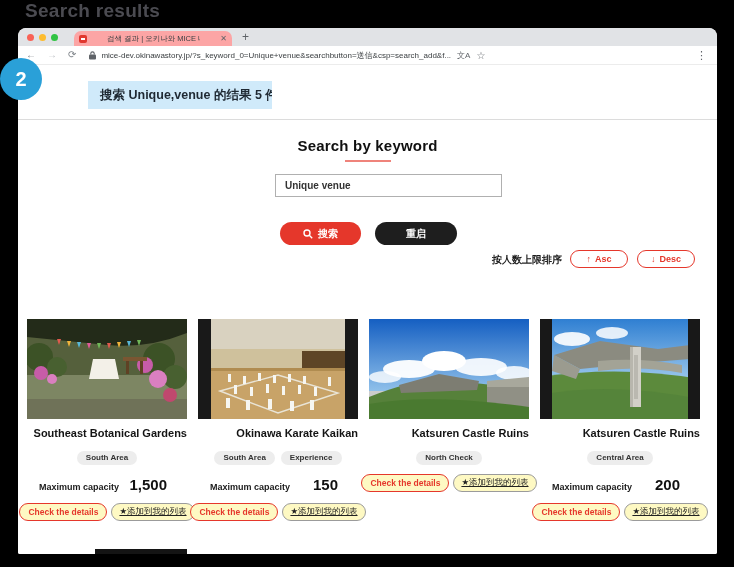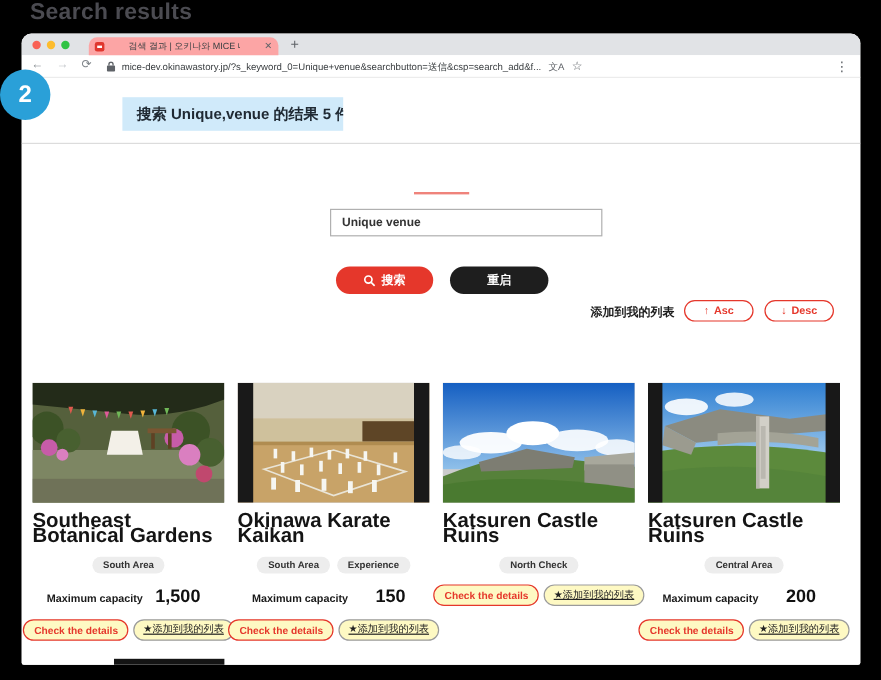--- a/index.html
+++ b/index.html
@@ -33,21 +33,21 @@
   .nav-ic + .nav-ic{margin-left:11px;}
   .lock{margin-left:13px;display:flex;align-items:center;}
   .url{margin-left:5px;font-size:8px;color:#3c4043;white-space:nowrap;overflow:hidden;max-width:366px;}
   .mini-ic{font-size:8px;color:#5f6368;margin-left:6px;white-space:nowrap;}
   .star{font-size:10px;}
   .spacer{flex:1;}
   .kebab{font-size:11px;color:#5f6368;margin-right:2px;}
 
   
   .page{position:relative;height:490px;background:#fff;}
-  .banner{position:absolute;left:84px;top:16px;width:184px;height:28px;background:#d0eafa;
+  .banner{position:absolute;left:70px;top:16px;width:184px;height:28px;background:#d0eafa;
           font-size:12.5px;font-weight:700;color:#1f2933;line-height:28px;padding-left:12px;
           white-space:nowrap;overflow:hidden;box-sizing:border-box;}
   .sep{position:absolute;left:0;top:54px;width:100%;height:1px;background:#dcdcdc;}
 
   .kw-heading{position:absolute;left:0;top:72px;width:100%;text-align:center;
               font-size:15px;font-weight:700;color:#101010;letter-spacing:.2px;}
   .kw-underline{position:absolute;left:50%;top:95px;width:46px;height:2px;margin-left:-23px;background:#ef837b;}
 
   .kw-input{position:absolute;left:257px;top:109px;width:227px;height:23px;border:1px solid #b0b0b0;
             box-sizing:border-box;font-family:inherit;font-size:10px;font-weight:700;color:#333;
@@ -63,21 +63,21 @@
   .sort-pill{position:absolute;top:185px;height:18px;border:1px solid #e5372b;border-radius:10px;background:#fff;
              color:#e5372b;font-size:9px;font-weight:700;display:flex;align-items:center;justify-content:center;
              gap:4px;box-sizing:border-box;font-family:inherit;cursor:pointer;}
   .sort-pill.asc{left:552px;width:58px;}
   .sort-pill.desc{left:619px;width:58px;}
 
   .card{position:absolute;top:254px;width:160px;}
   .c1{left:9px}.c2{left:180px}.c3{left:351px}.c4{left:522px}
   .card-img{height:100px;overflow:hidden;background:#ccc;}
   .card-img svg{display:block;width:100%;height:100%;}
-  .card-title{margin-top:8px;font-size:17px;font-weight:700;color:#141414;text-align:left;line-height:13px;}
+  .card-title{margin-top:8px;font-size:11px;font-weight:700;color:#141414;text-align:right;line-height:13px;}
   .tag-row{margin-top:11px;display:flex;justify-content:center;gap:6px;}
   .tag-row.secondary{margin-top:6px;}
   .tag{background:#ededed;border-radius:8px;font-size:8px;font-weight:700;color:#333;
        padding:3px 9px;line-height:8px;white-space:nowrap;}
   .cap-row{margin-top:11px;display:flex;justify-content:space-between;align-items:baseline;padding:0 20px 0 12px;}
   .cap-label{font-size:9px;font-weight:700;color:#1a1a1a;}
   .cap-value{font-size:15px;font-weight:700;color:#111;}
   .btn-row{margin-top:10px;display:flex;justify-content:center;gap:4px;}
   .c3 .btn-row{margin-top:9px;}
   .pill{height:18px;border-radius:10px;display:flex;align-items:center;background:#fef9c3;box-sizing:border-box;
@@ -126,36 +126,37 @@
       <span class="mini-ic star">☆</span>
       <span class="spacer"></span>
       <span class="kebab">⋮</span>
     </div>
 
     <div class="page">
 
       <div class="banner">搜索 Unique,venue 的结果 5 件</div>
       <div class="sep"></div>
 
+      <div class="kw-heading">Search by keyword</div>
       <div class="kw-underline"></div>
 
       <input class="kw-input" type="text" value="Unique venue" style="">
 
       <button class="btn search">
         <svg width="10" height="10" viewBox="0 0 10 10">
             <circle cx="4" cy="4" r="3" fill="none" stroke="#fff" stroke-width="1.4"></circle>
             <line x1="6.3" y1="6.3" x2="9.2" y2="9.2" stroke="#fff" stroke-width="1.4"></line>
           </svg>
         <span>搜索</span>
       </button>
       <button class="btn reset">
         <span>重启</span>
       </button>
 
-      <div class="sort-label">添加到我的列表</div>
+      <div class="sort-label">按人数上限排序</div>
       <button class="sort-pill asc">
         <span>↑</span>
         <span>Asc</span>
       </button>
       <button class="sort-pill desc">
         <span>↓</span>
         <span>Desc</span>
       </button>
 
       <div class="card c1">

